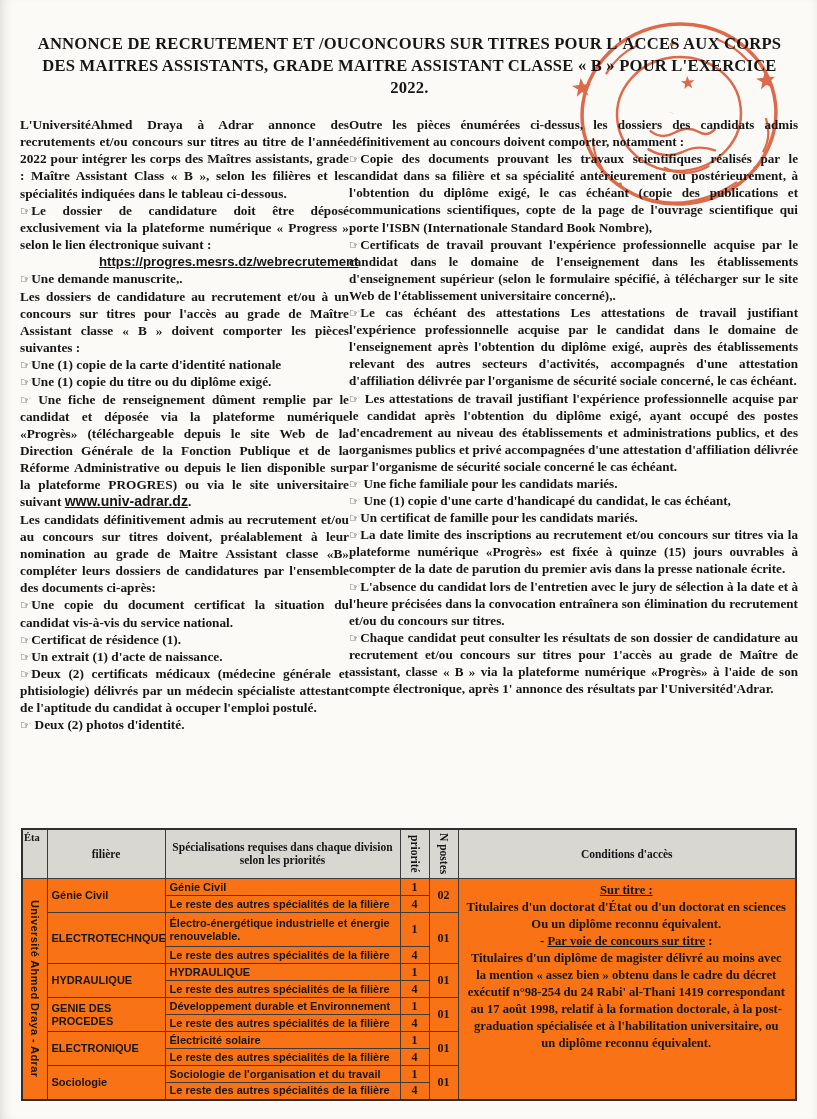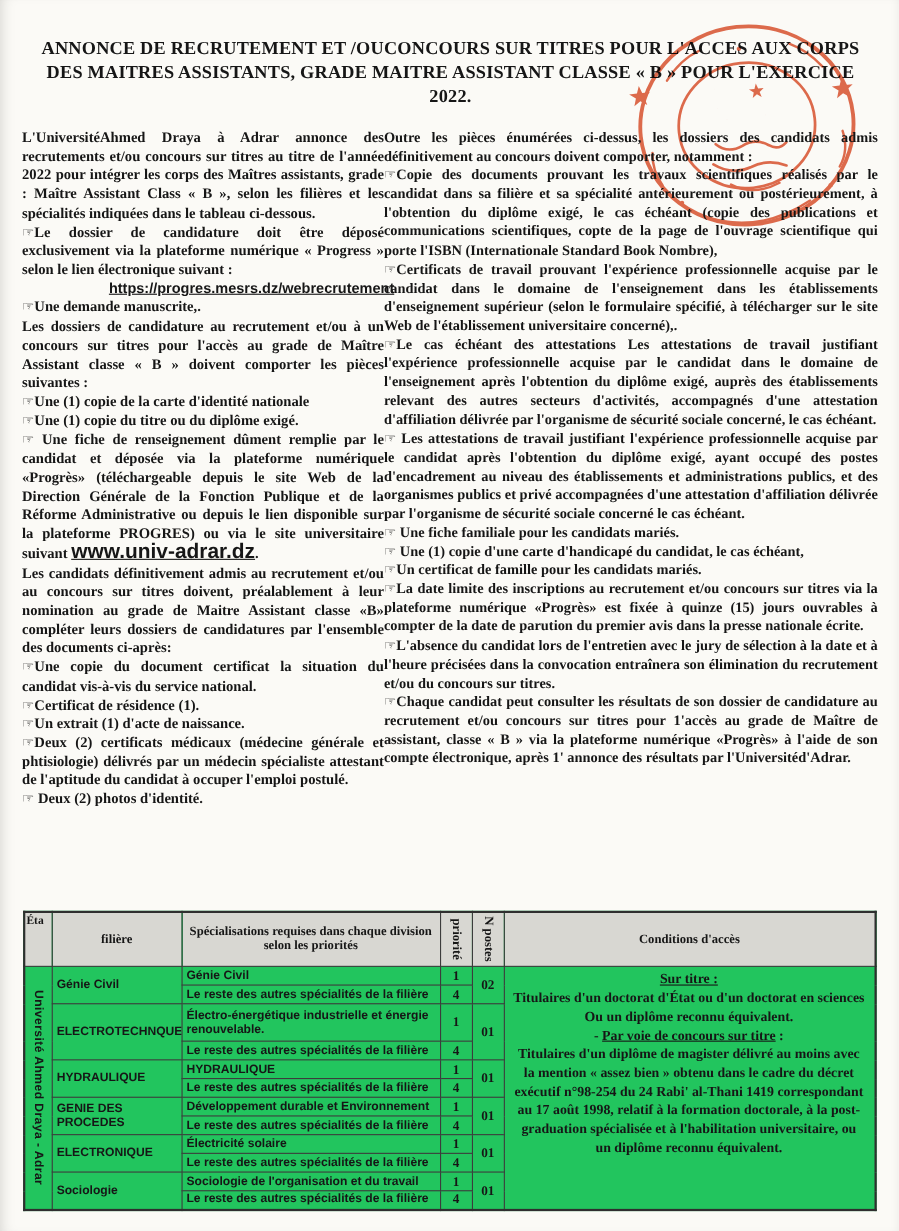--- a/index.html
+++ b/index.html
@@ -24,32 +24,32 @@
   .para{
     margin:0;
     font-weight:bold;
     font-size:13.3px;line-height:17.15px;
     text-align:justify;
   }
   .col-right .para{font-size:13.1px;line-height:17.1px;}
   .ptr{font-family:"DejaVu Sans",sans-serif;font-size:12.5px;}
   .lnk{
     font-family:"Liberation Sans",sans-serif;
-    font-size:19px;
+    font-size:14px;
     text-decoration:underline;
     font-weight:bold;
   }
   .link-line{text-align:left;padding-left:32px;}
   .link-line .lnk{font-size:13.2px;margin-left:47px;}
 
   
   .jobs-table{
     position:absolute;left:21px;top:828px;width:776px;
     border-collapse:collapse;table-layout:fixed;
-    background:#22c55e;
+    background:#f97316;
   }
   .jobs-table td{
     border:1px solid #3c3c3c;
     padding:0 4px;
     overflow:hidden;
     vertical-align:middle;
   }
   .jobs-table{border:2px solid #2f2f2f;}
   .hrow td{
     background:#d8d7d2;

